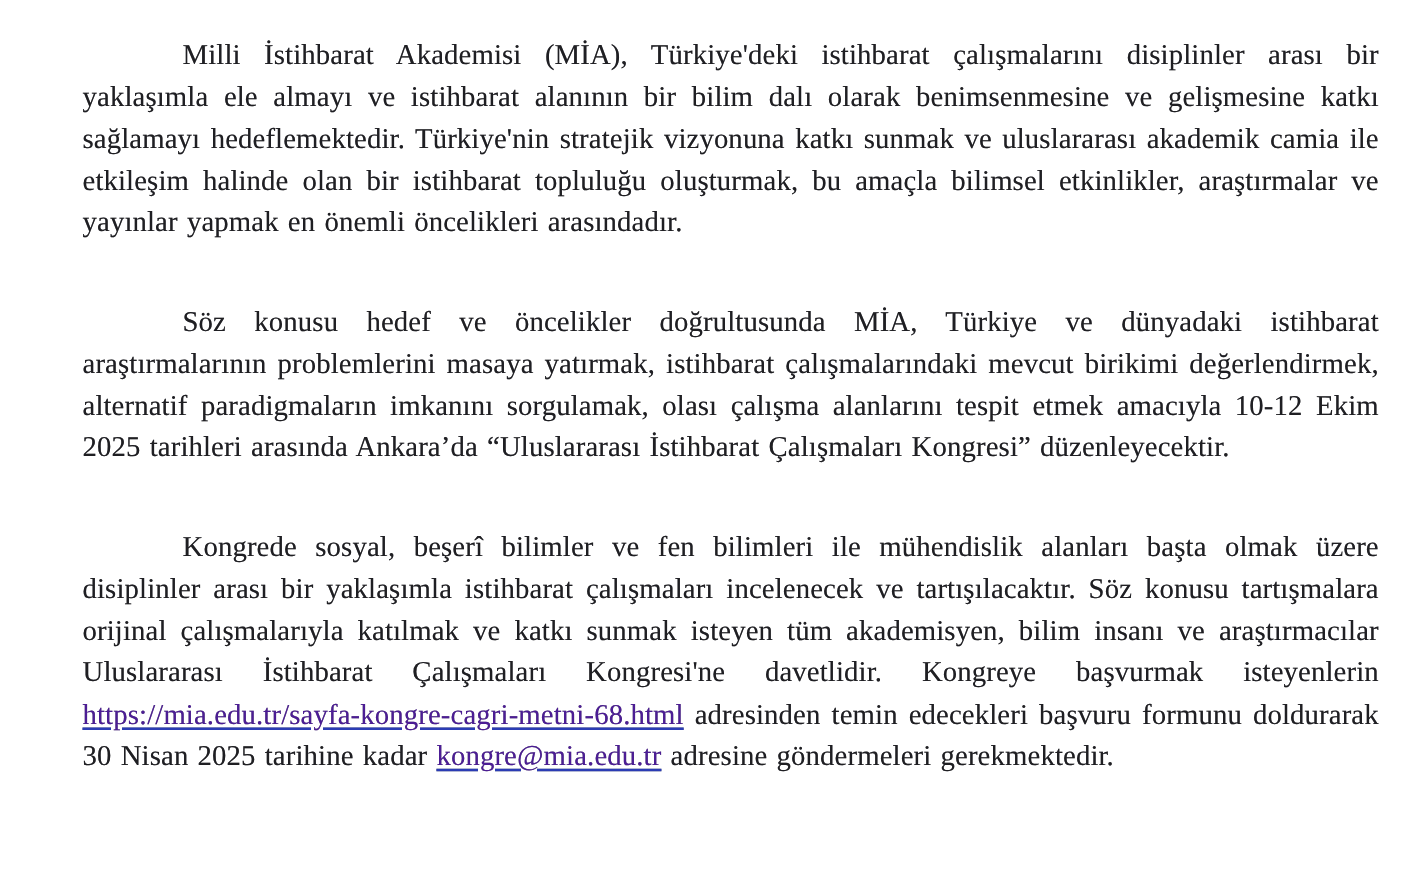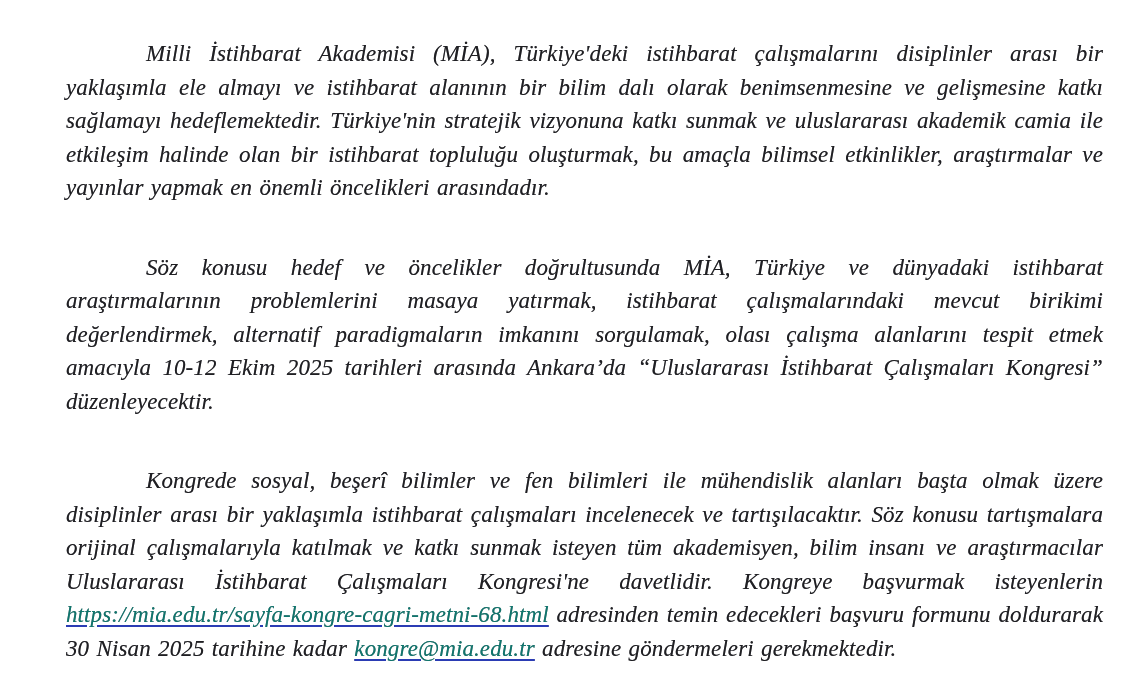--- a/index.html
+++ b/index.html
@@ -8,41 +8,40 @@
     background: #ffffff;
     width: 1131px;
     height: 700px;
     overflow: hidden;
   }
   .page {
     box-sizing: border-box;
     width: 1131px;
     height: 700px;
     background: #ffffff;
-    padding: 37px 28px 0 66px;
+    padding: 27px 28px 0 66px;
     font-family: "Liberation Serif", "DejaVu Serif", serif;
     color: #1f1f23;
-    font-style: italic;
   }
   .doc-body p {
     margin: 0 0 46px 0;
     font-size: 23px;
     line-height: 33.5px;
     text-align: justify;
     text-indent: 80px;
     letter-spacing: 0.1px;
     word-spacing: 1.5px;
     text-shadow: 0 0 0.5px rgba(30,30,35,0.55);
     filter: blur(0.15px);
   }
   .doc-body p:last-child {
     margin-bottom: 0;
   }
   .doc-body a {
-    color: #0f766e;
+    color: #4c1d95;
     text-decoration: underline;
     text-decoration-color: #2b3cb4;
     text-underline-offset: 3px;
     cursor: pointer;
   }
 </style>
 </head>
 <body>
 
 <div class="page">

